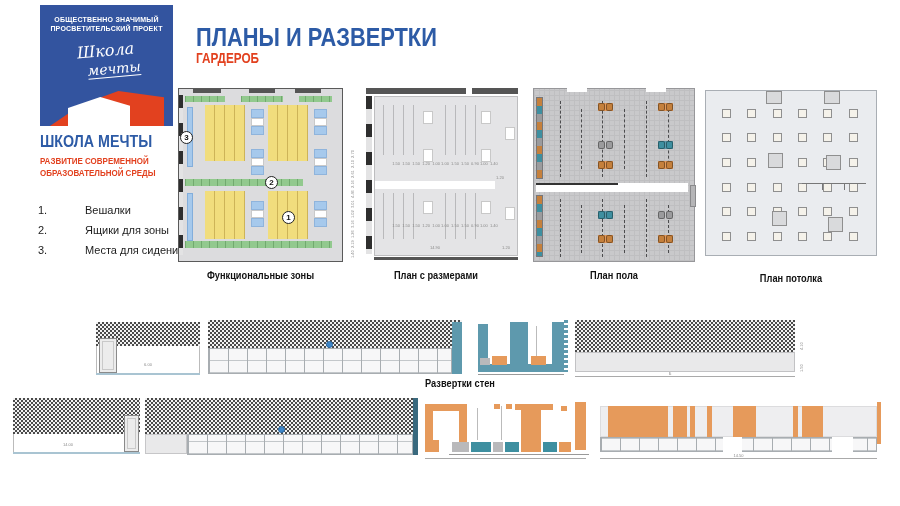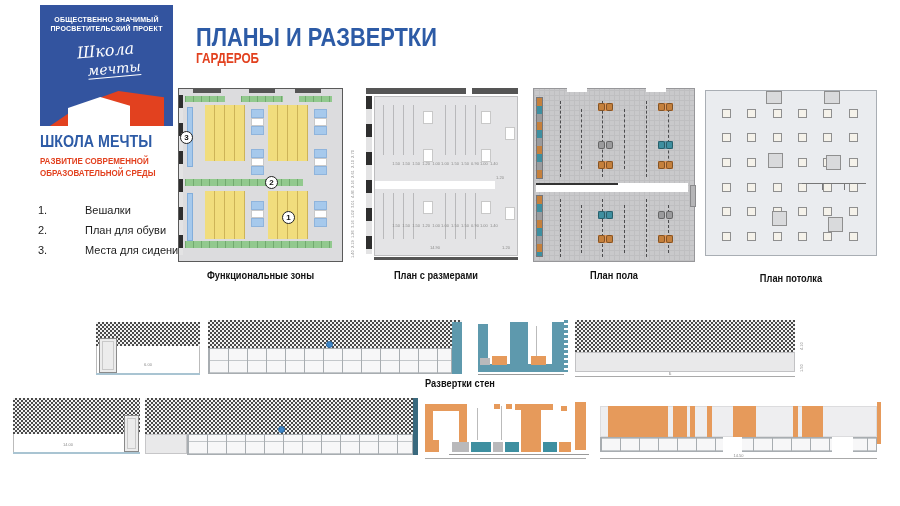--- a/index.html
+++ b/index.html
@@ -106,21 +106,21 @@
     <div>РАЗВИТИЕ СОВРЕМЕННОЙ</div>
     <div>ОБРАЗОВАТЕЛЬНОЙ СРЕДЫ</div>
   </div>
 
   <div class="abs legend-row" style="top:204px;width:160px">
     <span class="legend-num">1.</span>
     <span class="legend-lab">Вешалки</span>
   </div>
   <div class="abs legend-row" style="top:224px;width:160px">
     <span class="legend-num">2.</span>
-    <span class="legend-lab">План для обуви</span>
+    <span class="legend-lab">Ящики для зоны</span>
   </div>
   <div class="abs legend-row" style="top:244px;width:170px">
     <span class="legend-num">3.</span>
     <span class="legend-lab">Места для сидения</span>
   </div>
 
   <h1 class="abs title cond">ПЛАНЫ И РАЗВЕРТКИ</h1>
   <h2 class="abs subtitle cond">ГАРДЕРОБ</h2>
 
   <div class="abs plan1">

